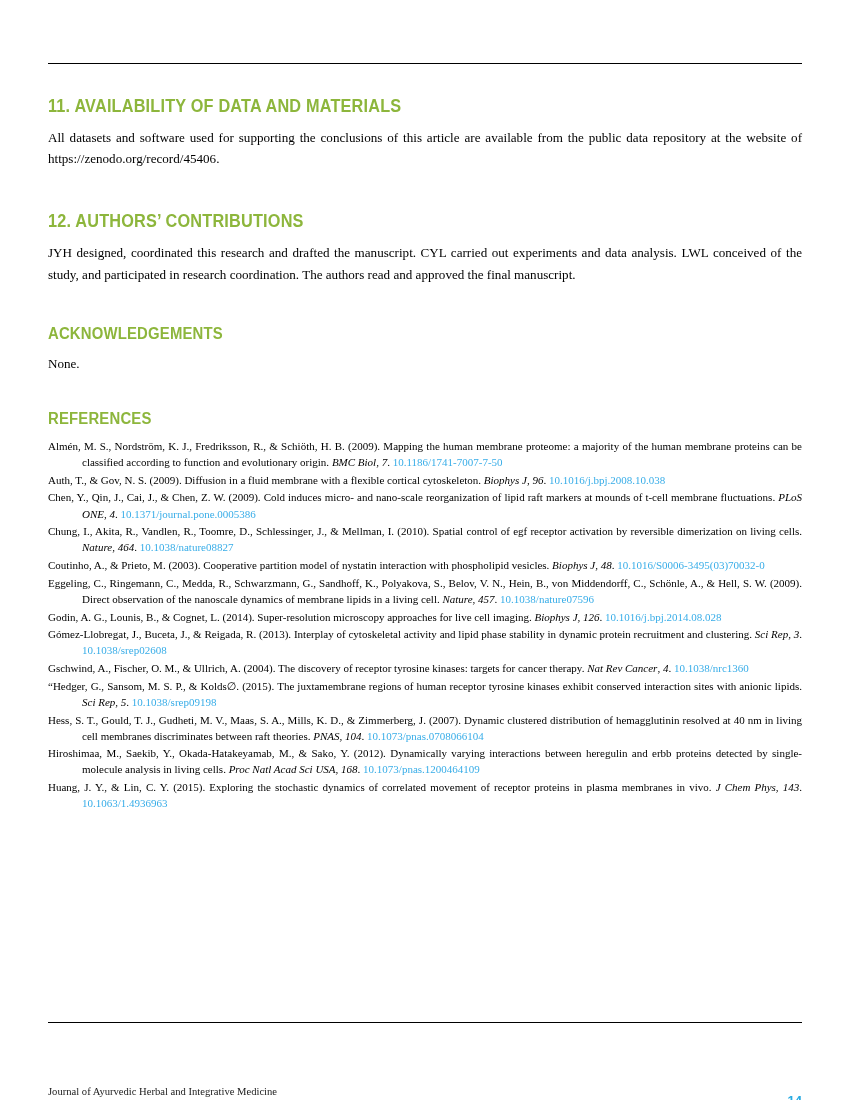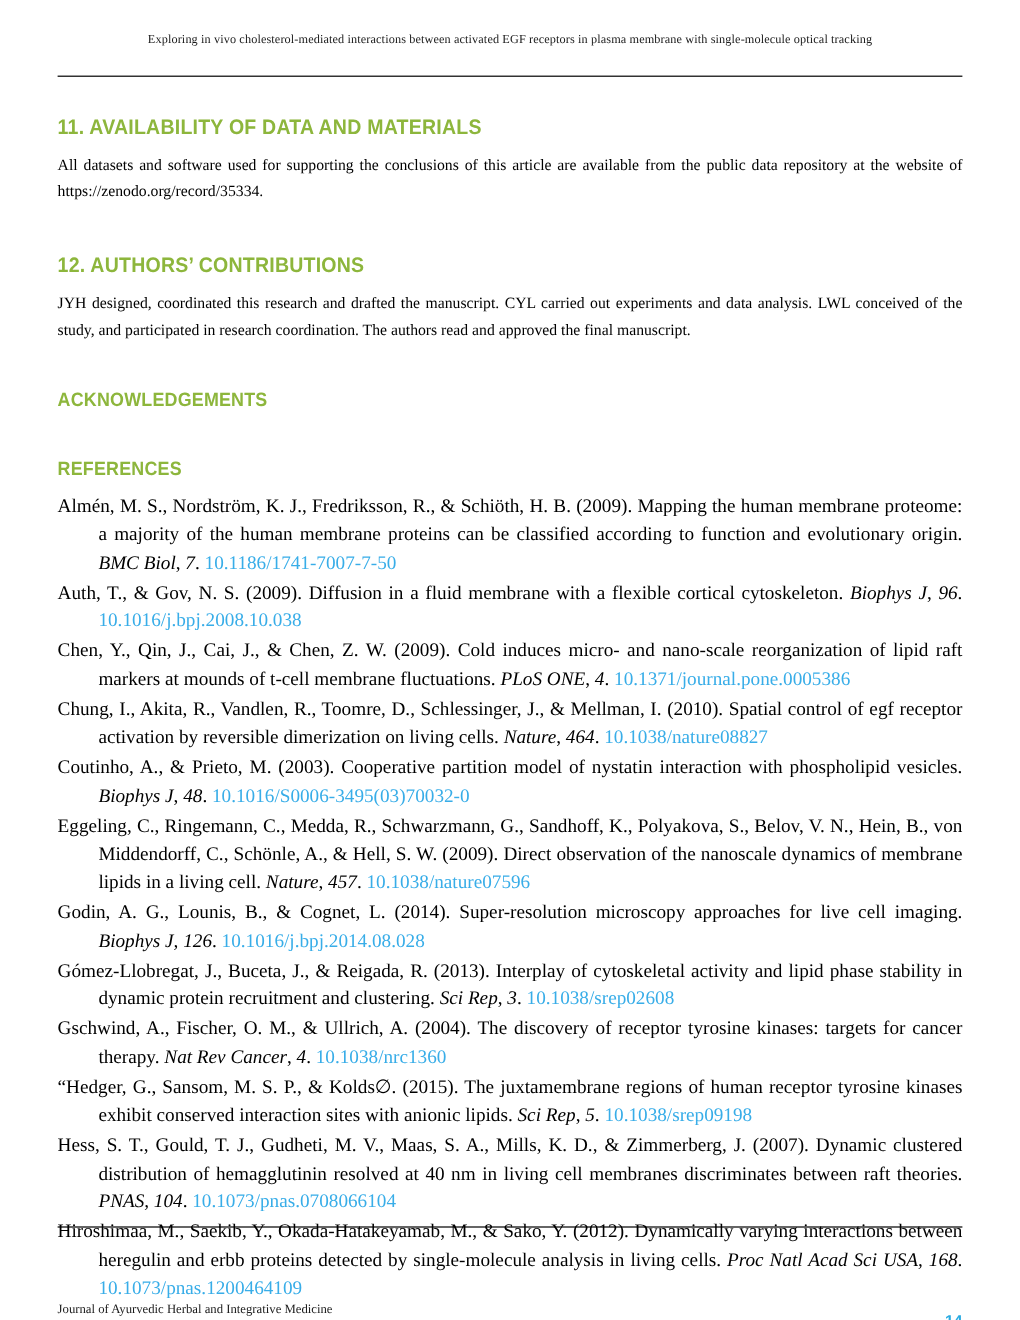--- a/index.html
+++ b/index.html
@@ -81,21 +81,21 @@
   .gap-sec-sm { height: 30px; }
   .gap-ack  { height: 34px; }
 
   
   .ref-list {
     margin: 0;
     padding: 0;
     list-style: none;
   }
   li.ref {
-    font-size: 16px;
+    font-size: 11px;
     line-height: 1.47;
     text-align: justify;
     text-justify: inter-word;
     padding-left: 34px;
     text-indent: -34px;
     margin-bottom: 1.5px;
   }
   li.ref .it { font-style: italic; }
   li.ref .doi { color: #38ADE8; }
 
@@ -127,53 +127,54 @@
     font-weight: bold;
     color: #29ABE2;
     margin-top: 7px;
   }
 </style>
 </head>
 <body>
 
 <div class="page">
 
-  <div class="runhead">Exploring in vivo cholesterol-mediated interactions between activated EGF receptors in plasma membrane with single-molecule optical tracking</div>
   <div class="rule-top"></div>
 
   <div class="content">
 
     <h2 class="section-head">11. AVAILABILITY OF DATA AND MATERIALS</h2>
-    <p class="para">All datasets and software used for supporting the conclusions of this article are available from the public data repository at the website of https://zenodo.org/record/35334.</p>
+    <p class="para">All datasets and software used for supporting the conclusions of this article are available from the public data repository at the website of https://zenodo.org/record/45406.</p>
 
     <div class="gap-sec"></div>
 
     <h2 class="section-head">12. AUTHORS’ CONTRIBUTIONS</h2>
     <p class="para">JYH designed, coordinated this research and drafted the manuscript. CYL carried out experiments and data analysis. LWL conceived of the study, and participated in research coordination.  The authors read and approved the final manuscript.</p>
 
     <div class="gap-ack"></div>
 
     <h2 class="section-head ack">ACKNOWLEDGEMENTS</h2>
+    <p class="para">None.</p>
 
     <div class="gap-sec-sm"></div>
 
     <h2 class="section-head refs">REFERENCES</h2>
     <ul class="ref-list" id="ref-list">
         <li class="ref"><span>Almén, M. S., Nordström, K. J., Fredriksson, R., &amp; Schiöth, H. B. (2009). Mapping the human membrane proteome:  a majority of the human membrane proteins can be classified according to function and evolutionary origin. </span><span class="it">BMC Biol</span><span><span>, </span><span class="it">7</span><span>. </span></span><span class="doi">10.1186/1741-7007-7-50</span></li>
         <li class="ref"><span>Auth, T., &amp; Gov, N. S. (2009). Diffusion in a fluid membrane with a flexible cortical cytoskeleton. </span><span class="it">Biophys J</span><span><span>, </span><span class="it">96</span><span>. </span></span><span class="doi">10.1016/j.bpj.2008.10.038</span></li>
         <li class="ref"><span>Chen, Y., Qin, J., Cai, J., &amp; Chen, Z. W. (2009). Cold induces micro- and nano-scale reorganization of lipid raft markers at mounds of t-cell membrane fluctuations. </span><span class="it">PLoS ONE</span><span><span>, </span><span class="it">4</span><span>. </span></span><span class="doi">10.1371/journal.pone.0005386</span></li>
         <li class="ref"><span>Chung, I., Akita, R., Vandlen, R., Toomre, D., Schlessinger, J., &amp; Mellman, I. (2010). Spatial control of egf receptor activation by reversible dimerization on living cells. </span><span class="it">Nature</span><span><span>, </span><span class="it">464</span><span>. </span></span><span class="doi">10.1038/nature08827</span></li>
         <li class="ref"><span>Coutinho, A., &amp; Prieto, M. (2003). Cooperative partition model of nystatin interaction with phospholipid vesicles. </span><span class="it">Biophys J</span><span><span>, </span><span class="it">48</span><span>. </span></span><span class="doi">10.1016/S0006-3495(03)70032-0</span></li>
         <li class="ref"><span>Eggeling, C., Ringemann, C., Medda, R., Schwarzmann, G., Sandhoff, K., Polyakova, S., Belov, V. N., Hein, B., von Middendorff, C., Schönle, A., &amp; Hell, S. W. (2009). Direct observation of the nanoscale dynamics of membrane lipids in a living cell. </span><span class="it">Nature</span><span><span>, </span><span class="it">457</span><span>. </span></span><span class="doi">10.1038/nature07596</span></li>
         <li class="ref"><span>Godin, A. G., Lounis, B., &amp; Cognet, L. (2014). Super-resolution microscopy approaches for live cell imaging. </span><span class="it">Biophys J, 126</span><span>. </span><span class="doi">10.1016/j.bpj.2014.08.028</span></li>
         <li class="ref"><span>Gómez-Llobregat, J., Buceta, J., &amp; Reigada, R. (2013). Interplay of cytoskeletal activity and lipid phase stability in dynamic protein recruitment and clustering. </span><span class="it">Sci Rep</span><span><span>, </span><span class="it">3</span><span>. </span></span><span class="doi">10.1038/srep02608</span></li>
         <li class="ref"><span>Gschwind, A., Fischer, O. M., &amp; Ullrich, A. (2004). The discovery of receptor tyrosine kinases: targets for cancer therapy. </span><span class="it">Nat Rev Cancer</span><span><span>, </span><span class="it">4</span><span>. </span></span><span class="doi">10.1038/nrc1360</span></li>
         <li class="ref"><span>“Hedger, G., Sansom, M. S. P., &amp; Kolds∅. (2015). The juxtamembrane regions of human receptor tyrosine kinases exhibit conserved interaction sites with anionic lipids. </span><span class="it">Sci Rep</span><span><span>, </span><span class="it">5</span><span>. </span></span><span class="doi">10.1038/srep09198</span></li>
         <li class="ref"><span>Hess, S. T., Gould, T. J., Gudheti, M. V., Maas, S. A., Mills, K. D., &amp; Zimmerberg, J. (2007). Dynamic clustered distribution of hemagglutinin resolved at 40 nm in living cell membranes discriminates between raft theories. </span><span class="it">PNAS, 104</span><span>. </span><span class="doi">10.1073/pnas.0708066104</span></li>
         <li class="ref"><span>Hiroshimaa, M., Saekib, Y., Okada-Hatakeyamab, M., &amp; Sako, Y. (2012). Dynamically varying interactions between heregulin and erbb proteins detected by single-molecule analysis in living cells. </span><span class="it">Proc Natl Acad Sci USA, 168</span><span>. </span><span class="doi">10.1073/pnas.1200464109</span></li>
+        <li class="ref"><span>Huang, J. Y., &amp; Lin, C. Y. (2015). Exploring the stochastic dynamics of correlated movement of receptor proteins in plasma membranes in vivo. </span><span class="it">J Chem Phys, 143</span><span>. </span><span class="doi">10.1063/1.4936963</span></li>
       </ul>
 
   </div>
 
   <div class="rule-bot"></div>
   <div class="footer">
     <div class="footer-journal">Journal of Ayurvedic Herbal and Integrative Medicine</div>
     <div class="footer-page">14</div>
   </div>
 

